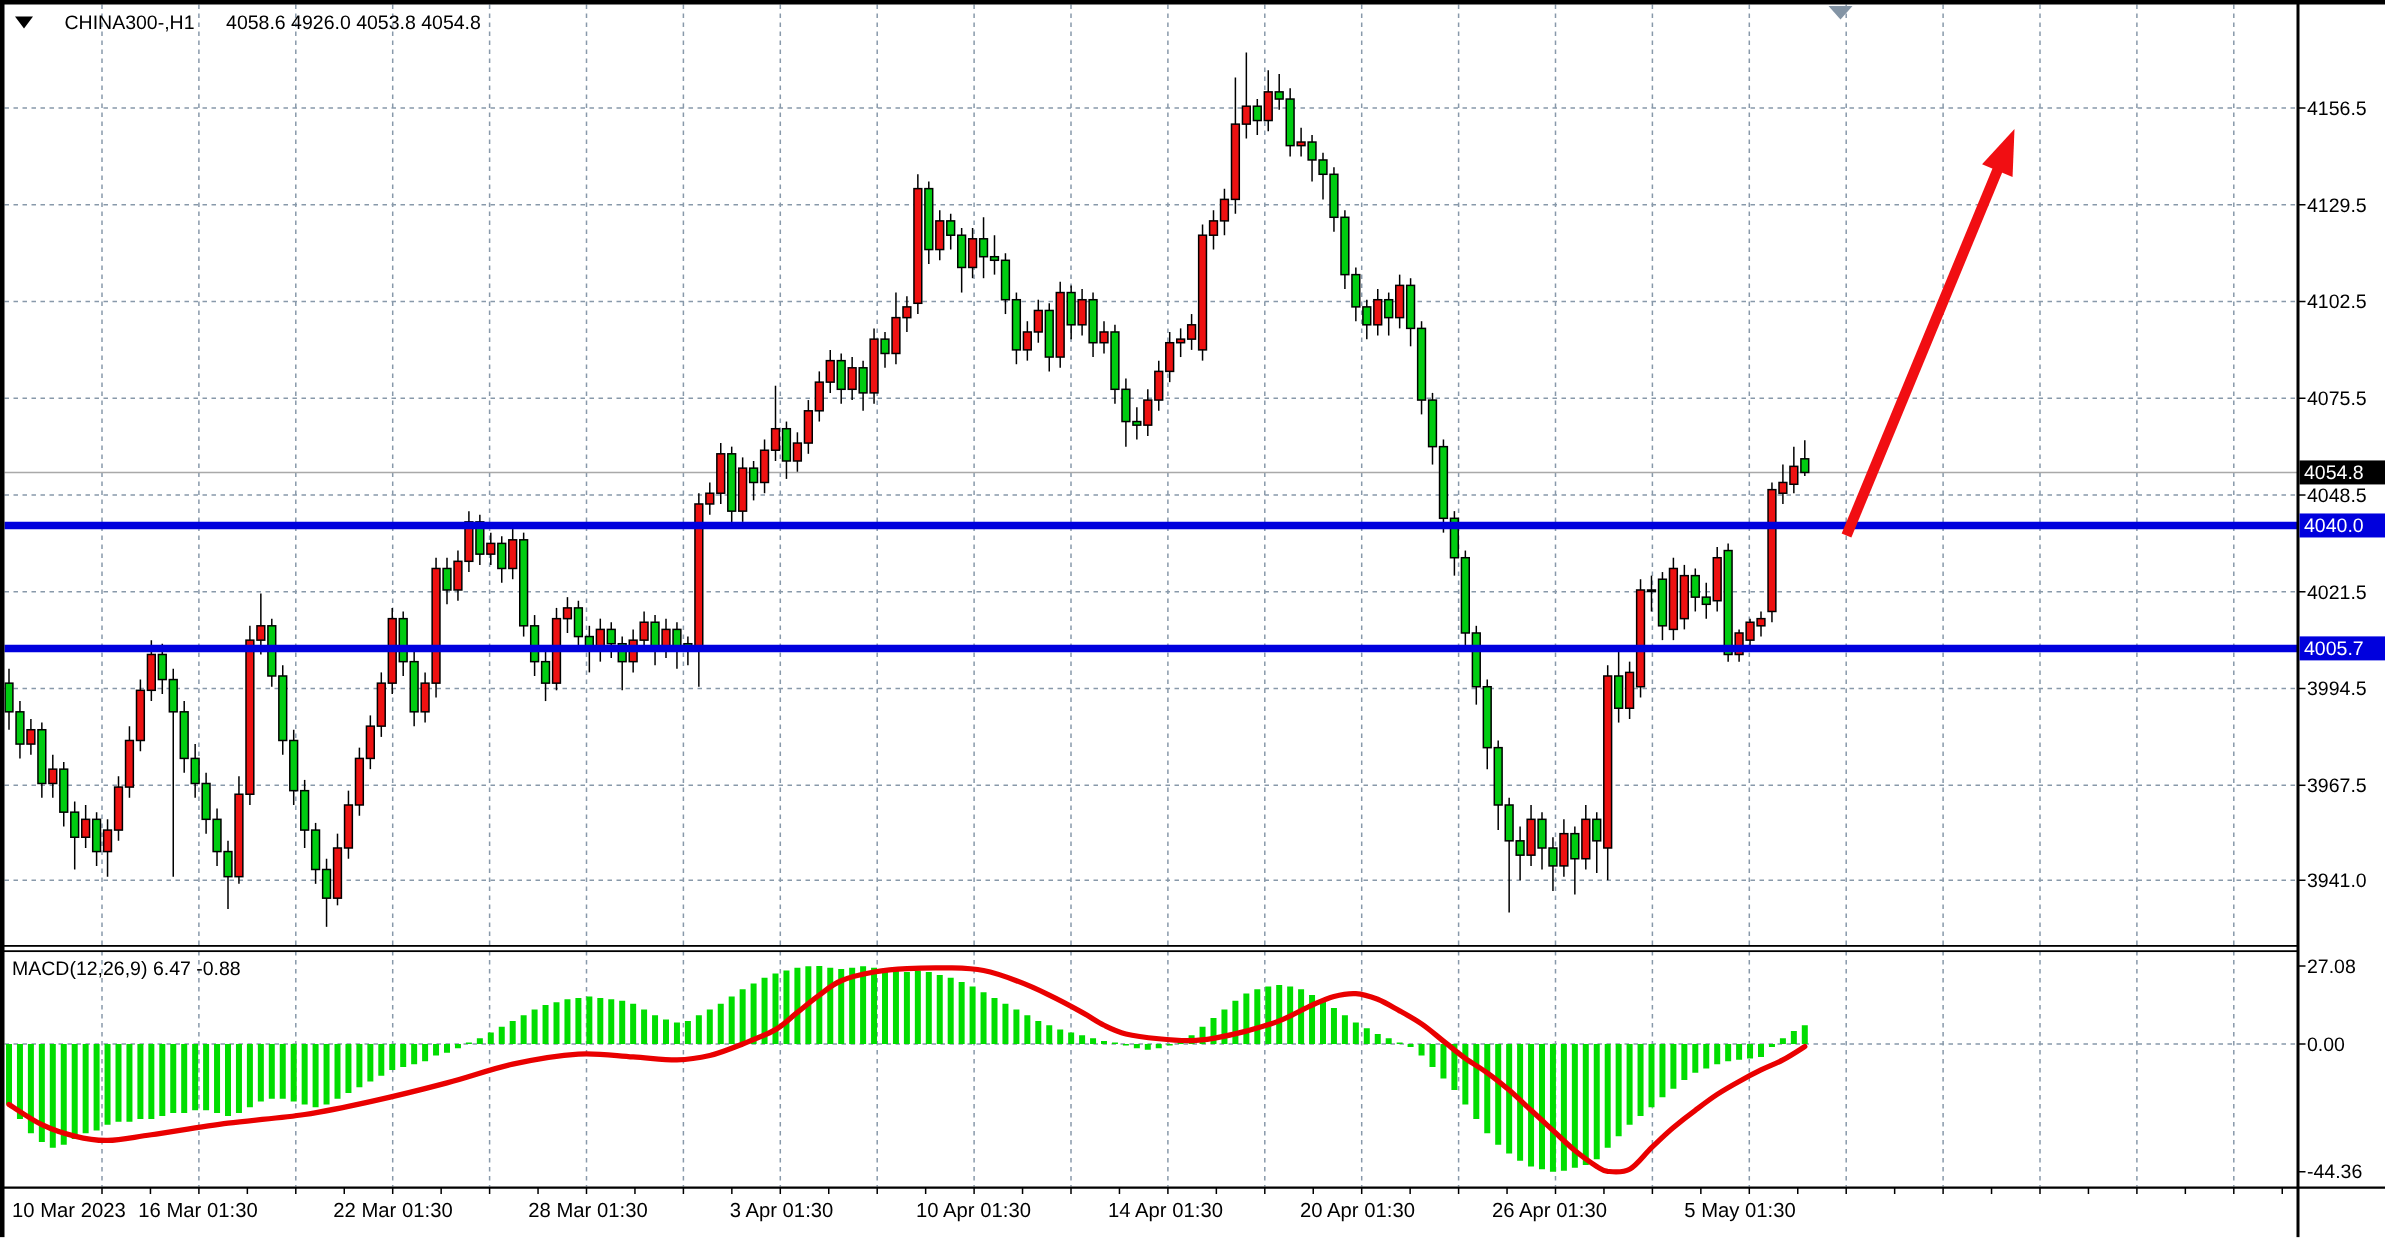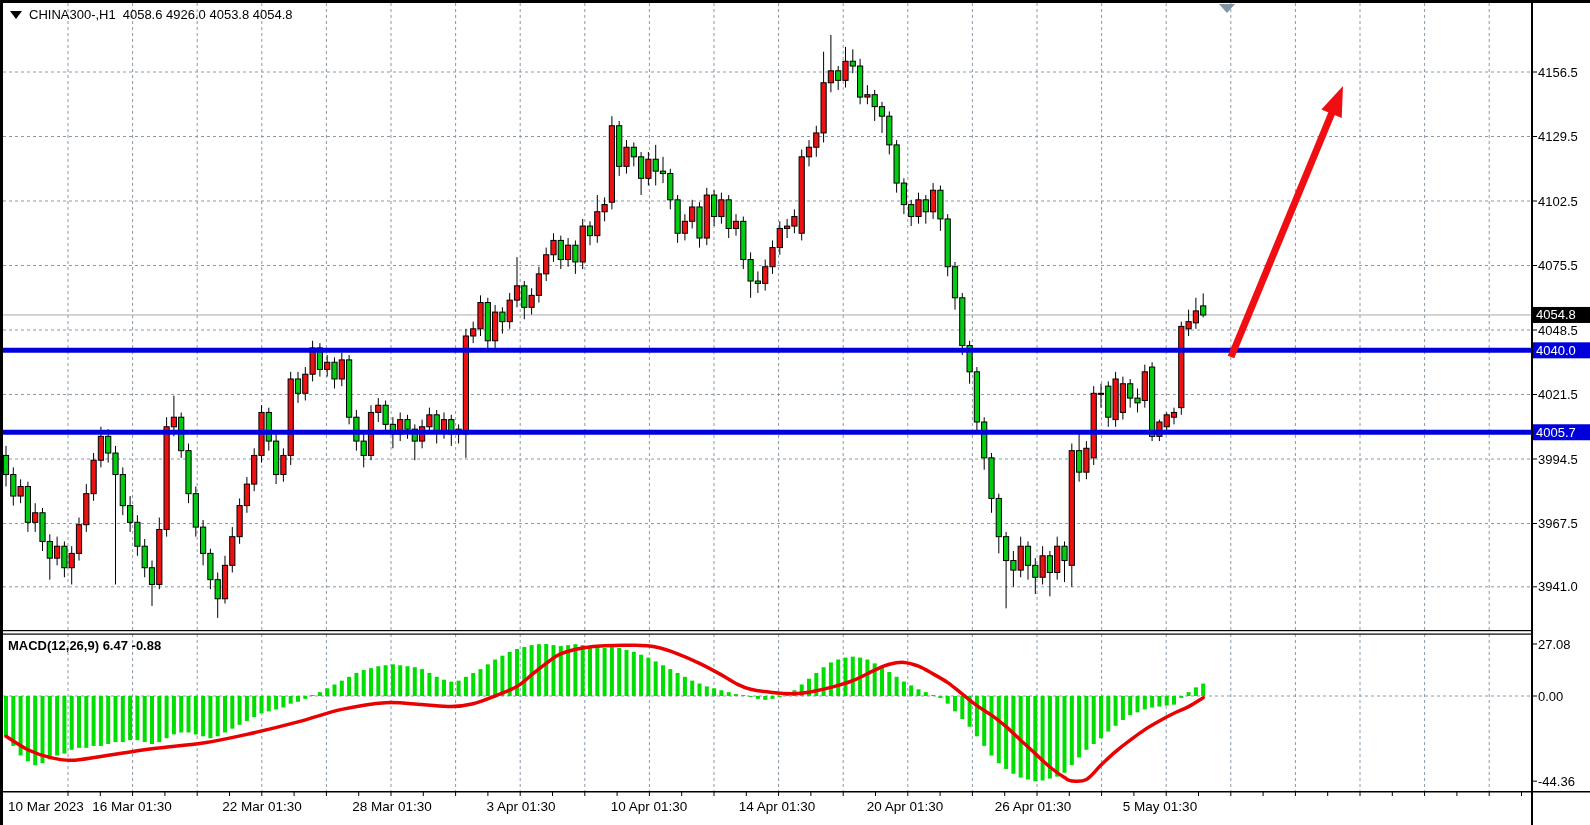--- a/index.html
+++ b/index.html
@@ -1,21 +1,21 @@
 <!DOCTYPE html>
 <html><head>
 <meta charset="utf-8">
 <style>
   html,body{margin:0;padding:0;background:#ffffff;}
   #stage{position:relative;width:1590px;height:825px;background:#ffffff;overflow:hidden;
          font-family:"Liberation Sans",sans-serif;}
   #chart-svg{position:absolute;left:0;top:0;}
   .overlay{position:absolute;color:#000;white-space:pre;}
-  #title-bar{left:10px;top:7px;font-size:13px;display:flex;align-items:center;gap:7px;}
-  #macd-label{left:8px;top:638px;font-size:13px;font-weight:bold;}
+  #title-bar{left:10px;top:7px;font-size:13px;display:flex;align-items:center;gap:21px;}
+  #macd-label{left:8px;top:638px;font-size:13px;}
   .tri{display:inline-block;width:0;height:0;border-left:6px solid transparent;
        border-right:6px solid transparent;border-top:8px solid #000;}
 </style>
 </head>
 <body>
 
 <div id="stage">
   <svg id="chart-svg" width="1590" height="825">
       <defs>
         <clipPath id="mainClip">

